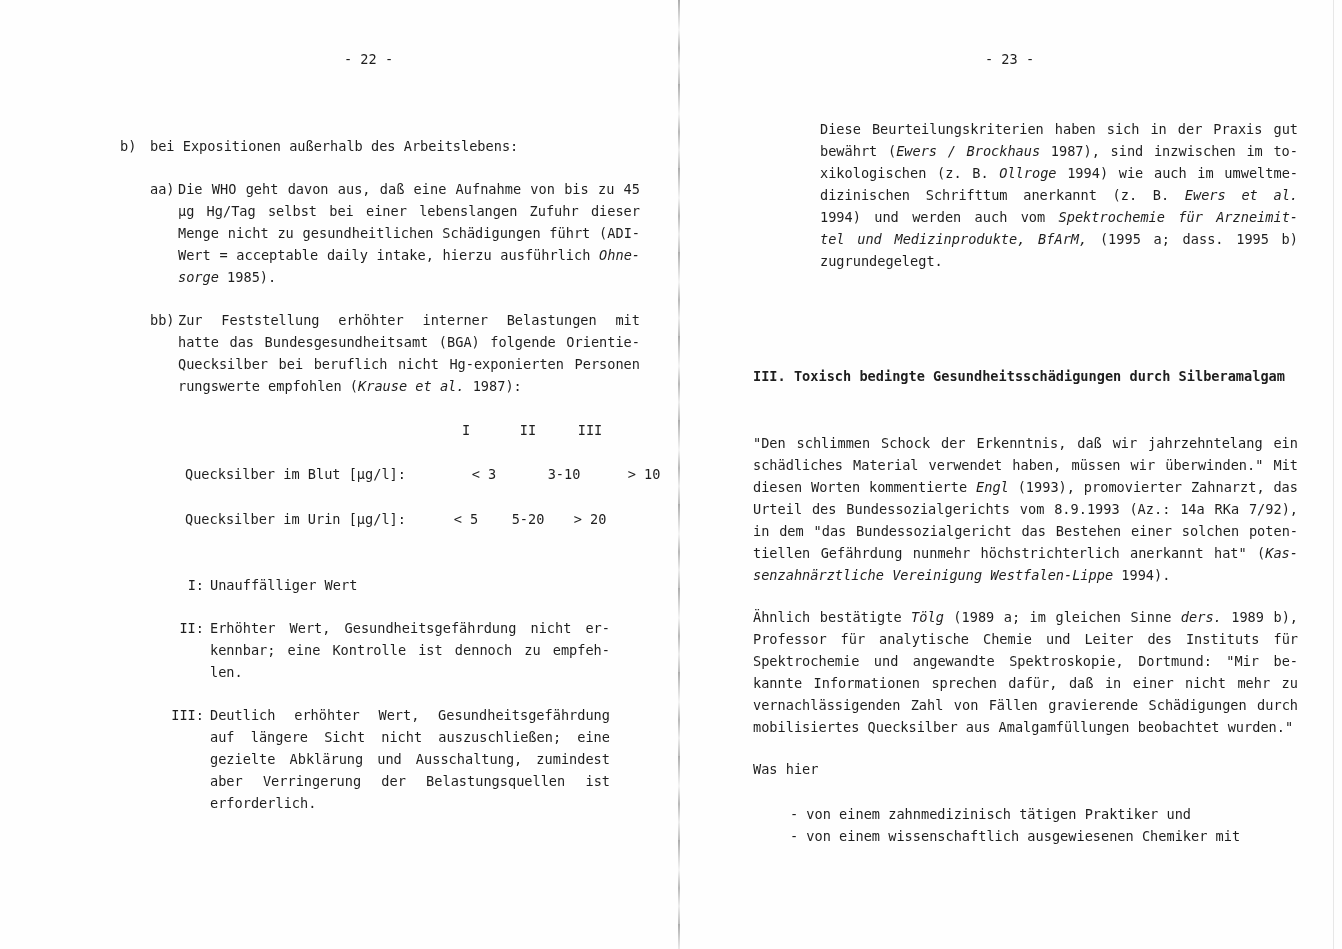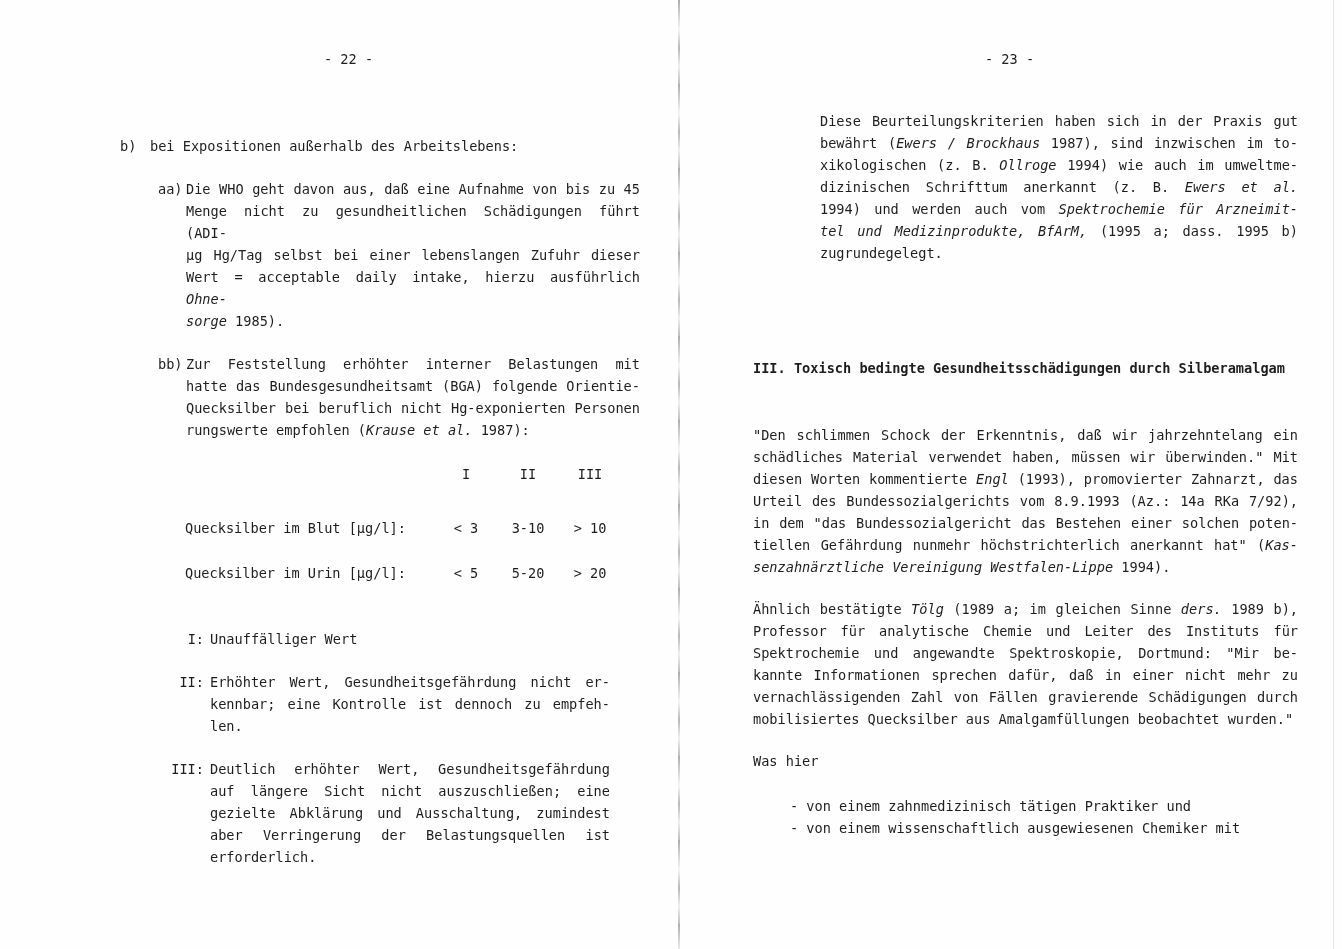--- a/index.html
+++ b/index.html
@@ -34,49 +34,49 @@
     top: 0;
     width: 1px;
     height: 949px;
     background: rgba(150,150,150,0.22);
   }
   .pagenum {
     position: absolute;
     top: 48px;
     white-space: pre;
   }
-  .pagenum.left  { left: 324px; }
+  .pagenum.left  { left: 344px; }
   .pagenum.right { left: 985px; }
   .page-body { position: absolute; }
   .page-body.lp { left: 120px; top: 135px; width: 520px; }
-  .page-body.rp { left: 753px; top: 110px; width: 545px; }
+  .page-body.rp { left: 753px; top: 118px; width: 545px; }
 
   .line { text-align: justify; text-align-last: justify; }
   .line.last { text-align-last: left; }
   .it { font-style: italic; }
 
   
   .row-b { display: flex; }
   .row-b .lbl { width: 30px; flex: none; }
-  .sub-item { display: flex; margin-left: 38px; }
+  .sub-item { display: flex; margin-left: 30px; }
   .sub-item .lbl { width: 28px; flex: none; }
   .sub-item .body { flex: 1; min-width: 0; }
   .item-aa { margin-top: 21px; }
   .item-bb { margin-top: 21px; }
 
   .vtable { margin-top: 22px; }
   .trow {
     display: grid;
     grid-template-columns: 250px 62px 62px 62px;
     padding-left: 65px;
   }
   .trow .cell { text-align: center; white-space: pre; }
   .trow .rlabel { text-align: left; white-space: pre; }
   .trow.hdr { }
-  .trow.r1 { margin-top: 32px; }
+  .trow.r1 { margin-top: 22px; gap: 18px; }
   .trow.r2 { margin-top: 23px; }
 
   .defs { }
   .def {
     display: grid;
     grid-template-columns: 84px 1fr;
     column-gap: 6px;
     width: 490px;
   }
   .def .dlbl { text-align: right; white-space: pre; }
@@ -107,22 +107,22 @@
 
   <div class="row-b">
     <span class="lbl">b)</span>
     <span class="btext">bei Expositionen außerhalb des Arbeitslebens:</span>
   </div>
 
   <div class="sub-item item-aa">
     <span class="lbl">aa)</span>
     <div class="body">
         <div class="line"><span>Die WHO geht davon aus, daß eine Aufnahme von bis zu 45</span></div>
+        <div class="line"><span>µg Hg/Tag selbst bei einer lebenslangen Zufuhr dieser</span></div>
         <div class="line"><span>Menge nicht zu gesundheitlichen Schädigungen führt (ADI-</span></div>
-        <div class="line"><span>µg Hg/Tag selbst bei einer lebenslangen Zufuhr dieser</span></div>
         <div class="line"><span>Wert = acceptable daily intake, hierzu ausführlich </span><span class="it">Ohne-</span></div>
         <div class="line last"><span class="it">sorge</span><span> 1985).</span></div>
       </div>
   </div>
 
   <div class="sub-item item-bb">
     <span class="lbl">bb)</span>
     <div class="body">
         <div class="line"><span>Zur Feststellung erhöhter interner Belastungen mit</span></div>
         <div class="line"><span>hatte das Bundesgesundheitsamt (BGA) folgende Orientie-</span></div>

